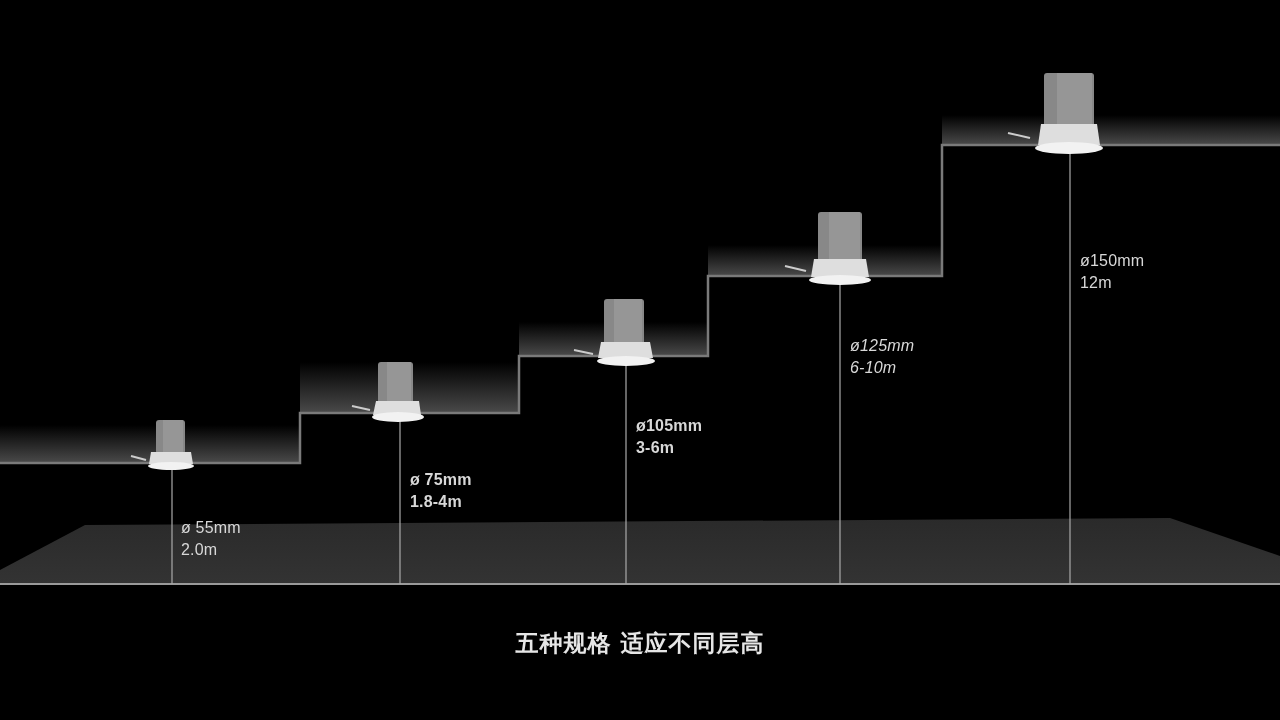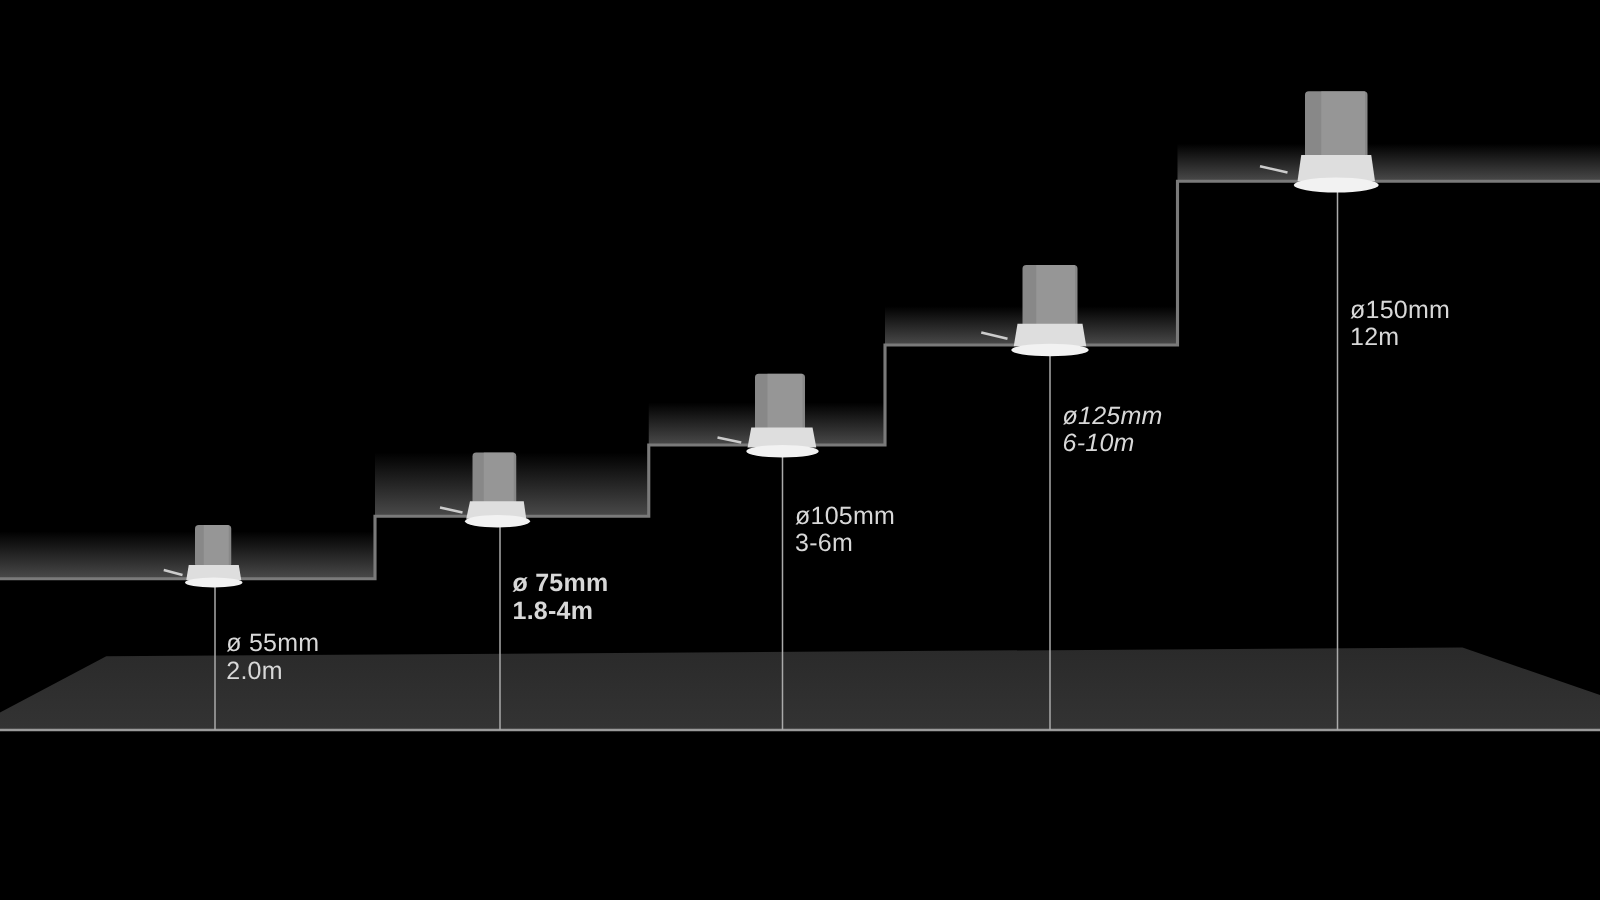--- a/index.html
+++ b/index.html
@@ -1,18 +1,18 @@
 <!DOCTYPE html>
 <html><head>
 <meta charset="utf-8">
 <style>
   html,body{margin:0;padding:0;background:#000;}
   #stage{position:relative;width:1280px;height:720px;background:#000;overflow:hidden;font-family:"Liberation Sans","DejaVu Sans",sans-serif;}
   svg.scene{position:absolute;left:0;top:0;}
-  .label{position:absolute;color:#d8d8d8;font-size:20px;line-height:22px;letter-spacing:0.2px;}
+  .label{position:absolute;color:#d8d8d8;font-size:16px;line-height:22px;letter-spacing:0.2px;margin-top:13px;}
   .label span{display:block;}
   .caption{position:absolute;left:0;width:1280px;top:628px;text-align:center;color:#e6e6e6;font-size:23px;font-weight:bold;font-family:"DejaVu Sans","Liberation Sans",sans-serif;letter-spacing:1px;}
 </style>
 </head>
 <body>
 
 <div id="stage">
 
   <svg class="scene" width="1280" height="720" viewBox="0 0 1280 720">
     <defs>
@@ -81,26 +81,27 @@
   </svg>
 
   <div class="label" style="left:181px;top:504px;">
     <span>ø 55mm</span>
     <span>2.0m</span>
   </div>
   <div class="label" style="left:410px;top:456px;font-weight:bold;">
     <span>ø 75mm</span>
     <span>1.8-4m</span>
   </div>
-  <div class="label" style="left:636px;top:402px;">
+  <div class="label" style="left:636px;top:402px;font-weight:bold;">
     <span>ø105mm</span>
     <span>3-6m</span>
   </div>
   <div class="label" style="left:850px;top:322px;font-style:italic;">
     <span>ø125mm</span>
     <span>6-10m</span>
   </div>
   <div class="label" style="left:1080px;top:237px;">
     <span>ø150mm</span>
     <span>12m</span>
   </div>
 
+  <div class="caption">五种规格 适应不同层高</div>
 </div>
 
 </body></html>

